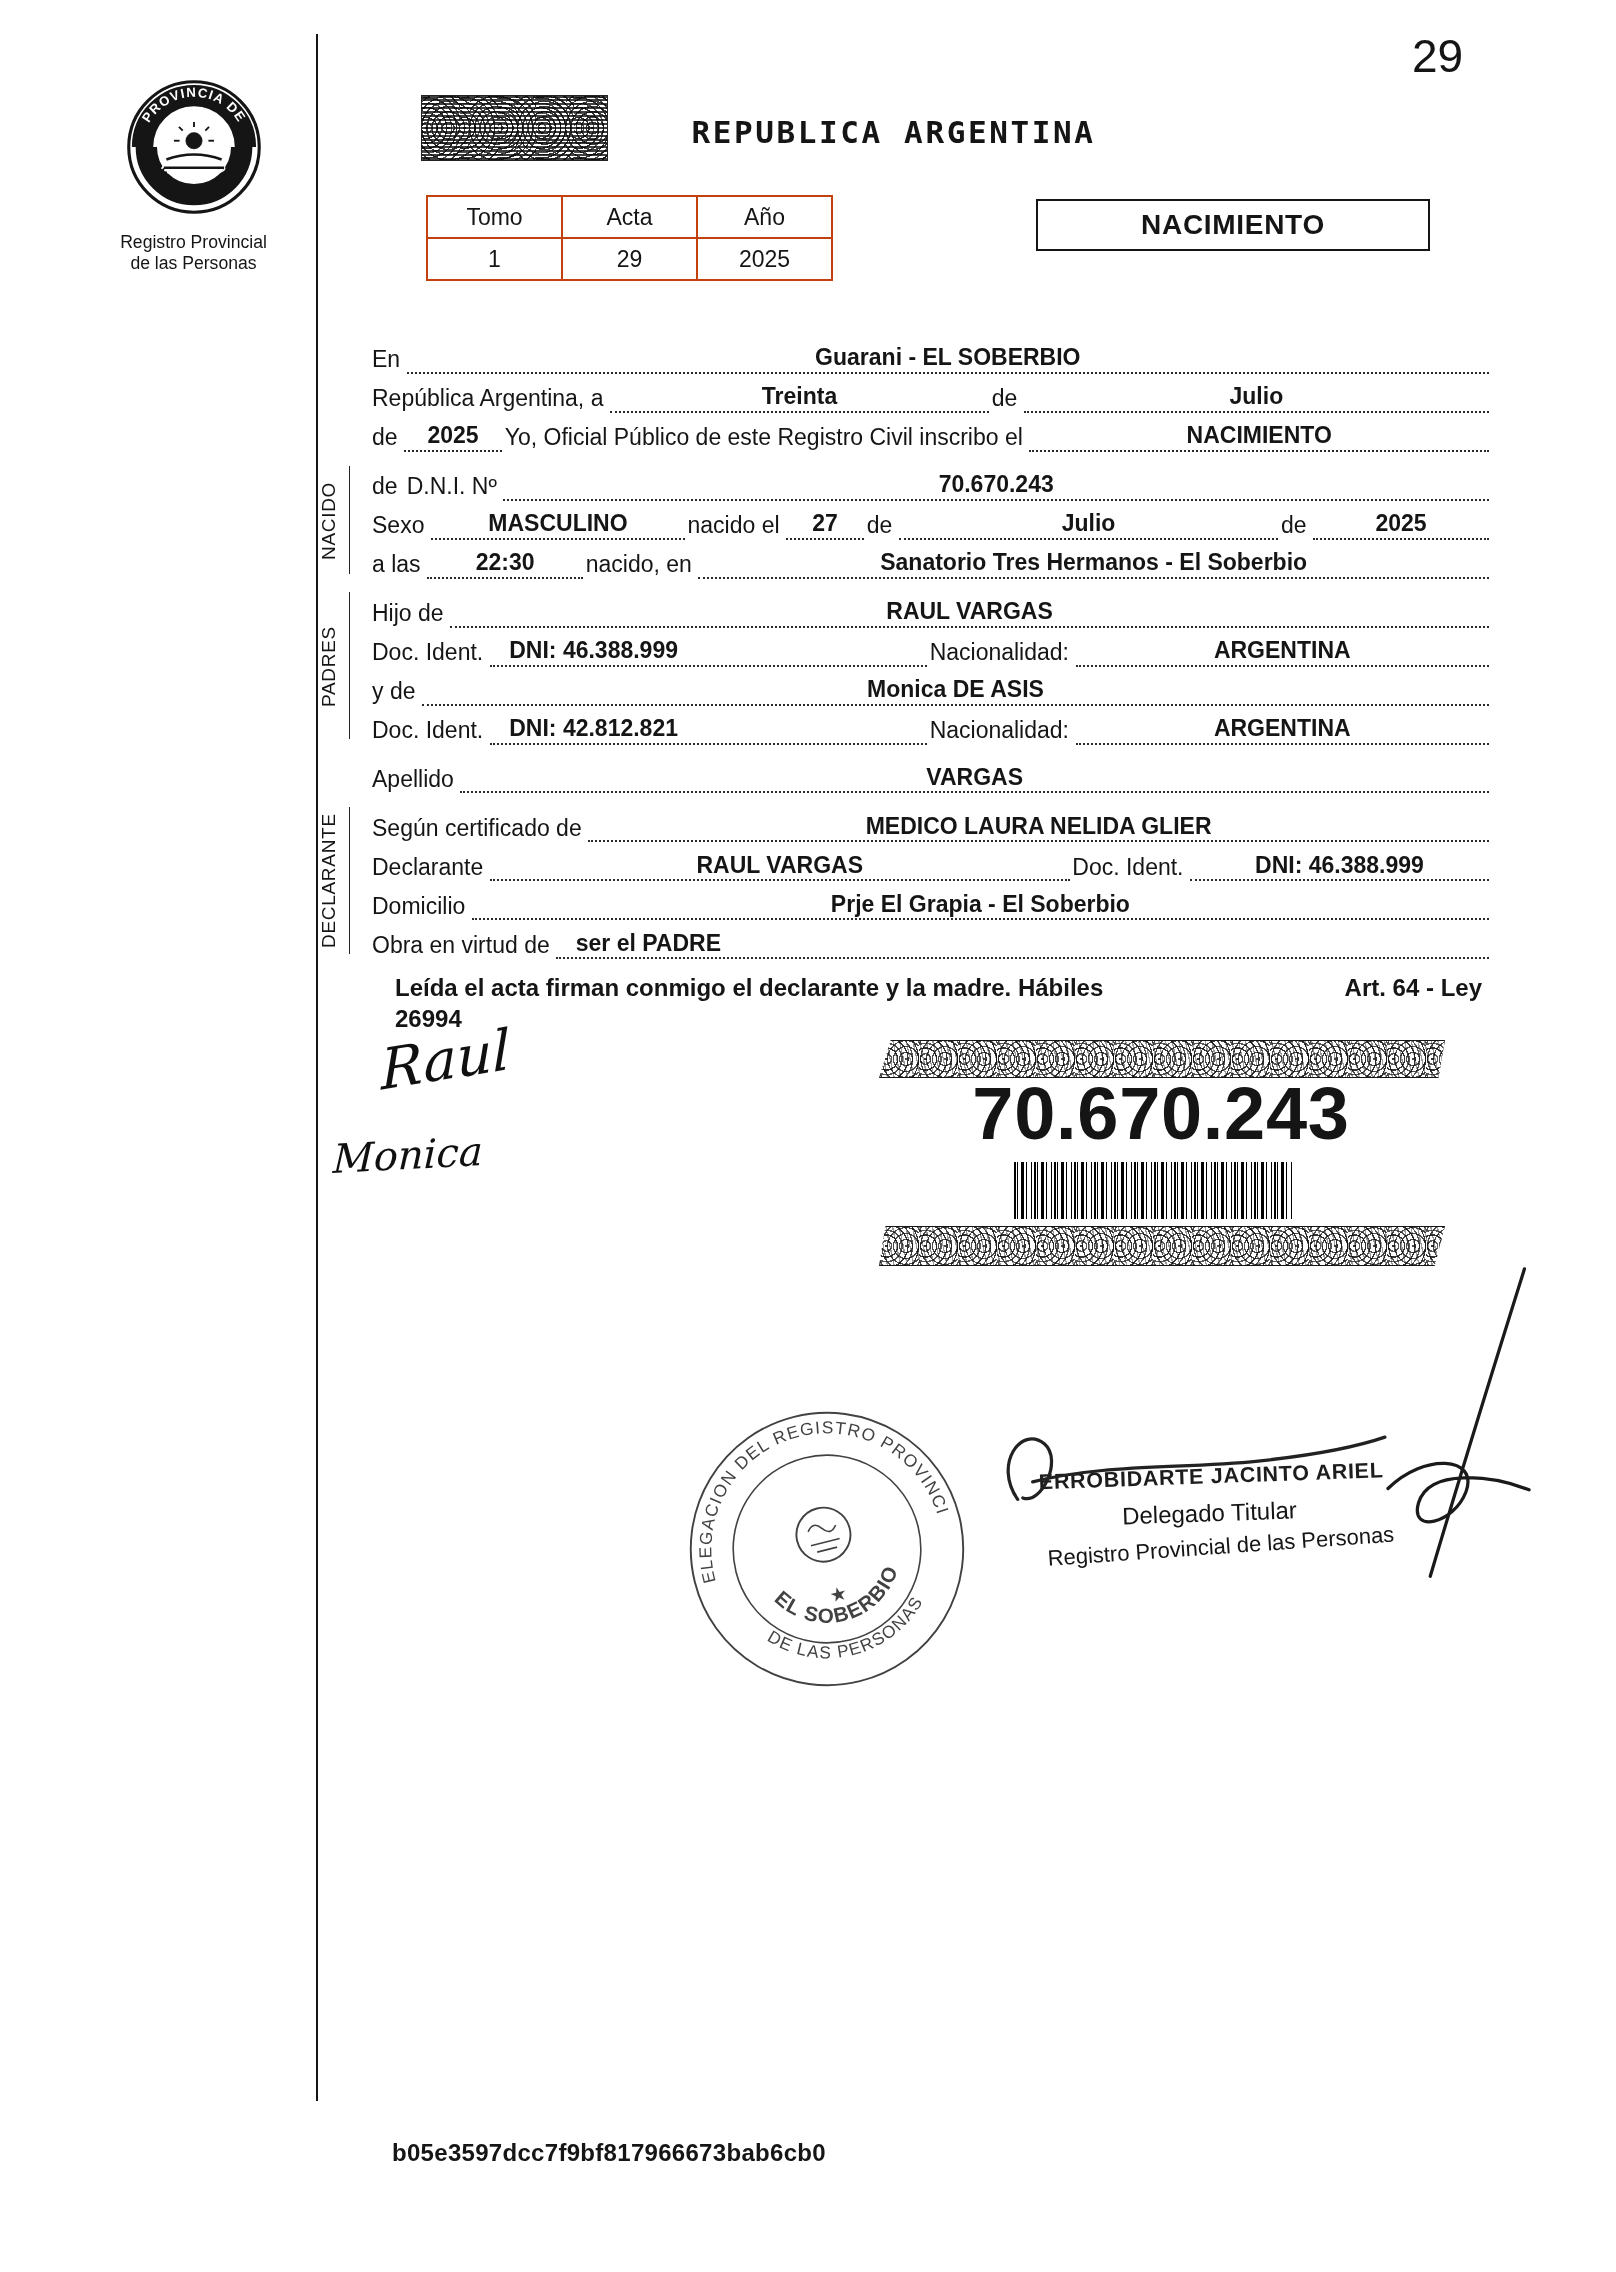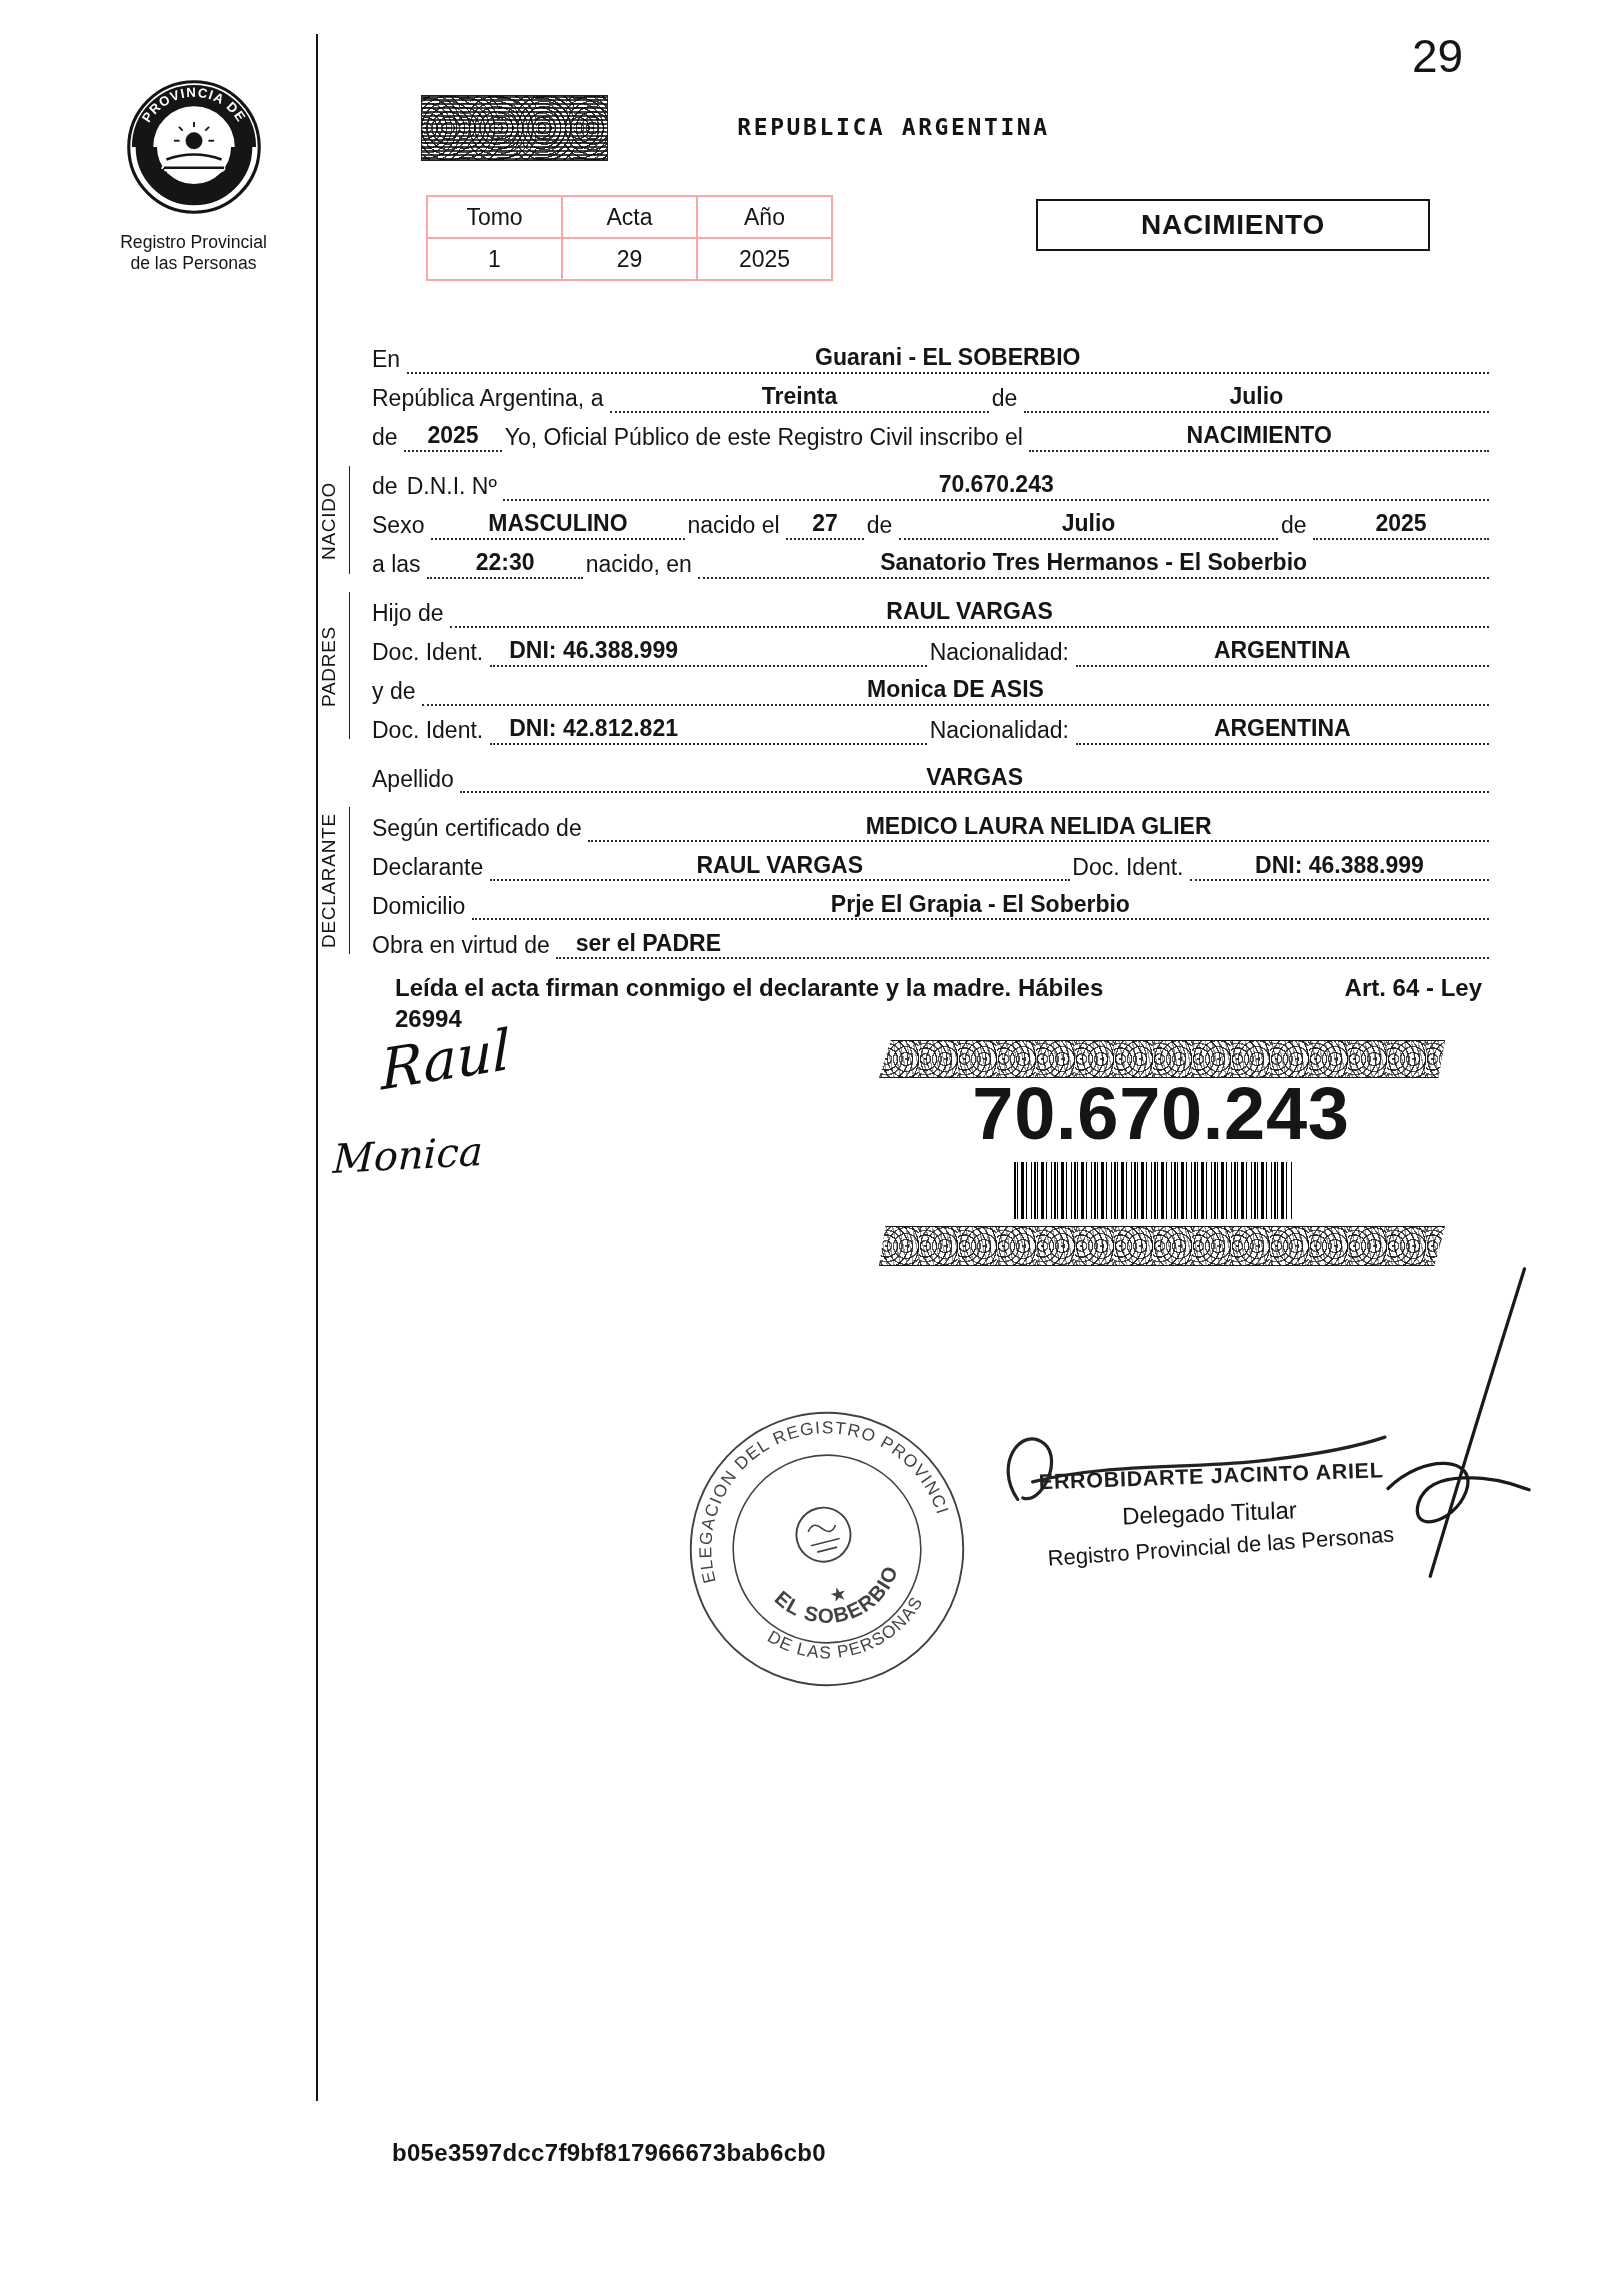--- a/index.html
+++ b/index.html
@@ -17,24 +17,24 @@
     position:absolute; top:95px; left:421px; width:185px; height:64px;
     border:1.3px solid #222;
     background:
       repeating-radial-gradient(circle at 12% 50%, rgba(10,10,10,.85) 0 1.3px, transparent 1.3px 4.6px, rgba(10,10,10,.7) 4.6px 5.9px, transparent 5.9px 9.8px),
       repeating-radial-gradient(circle at 55% 50%, rgba(10,10,10,.8) 0 1.3px, transparent 1.3px 5.2px),
       repeating-linear-gradient(0deg, rgba(0,0,0,.75) 0 2px, rgba(255,255,255,.9) 2px 3.9px);
     background-size:38px 100%, 48px 100%, 100% 100%;
   }
   .doc-title{
     position:absolute; top:114px; left:614px; width:559px; text-align:center;
-    font-family:"DejaVu Sans Mono", monospace; font-weight:bold; font-size:23px; letter-spacing:2.6px;
+    font-family:"DejaVu Sans Mono", monospace; font-weight:bold; font-size:31px; letter-spacing:2.6px;
   }
   .acta-table{position:absolute; top:195px; left:426px; border-collapse:collapse;}
-  .acta-table td{border:2px solid #fca5a5; width:133px; height:40px; text-align:center; font-size:23px; padding:0;}
+  .acta-table td{border:2px solid #c2410c; width:133px; height:40px; text-align:center; font-size:23px; padding:0;}
   .record-type-box{
     position:absolute; top:199px; left:1036px; width:390px; height:48px; border:2.6px solid #151515;
     display:flex; align-items:center; justify-content:center; font-size:28px; font-weight:bold; letter-spacing:0.7px;
   }
 
   
   .form{position:absolute; left:372px; top:335px; width:1117px;}
   .row{display:flex; align-items:flex-end; height:39px; font-size:23px; white-space:nowrap;}
   .lbl{padding:0 6.5px 0.7px 2.6px;}
   .lbl.first{padding-left:0;}

